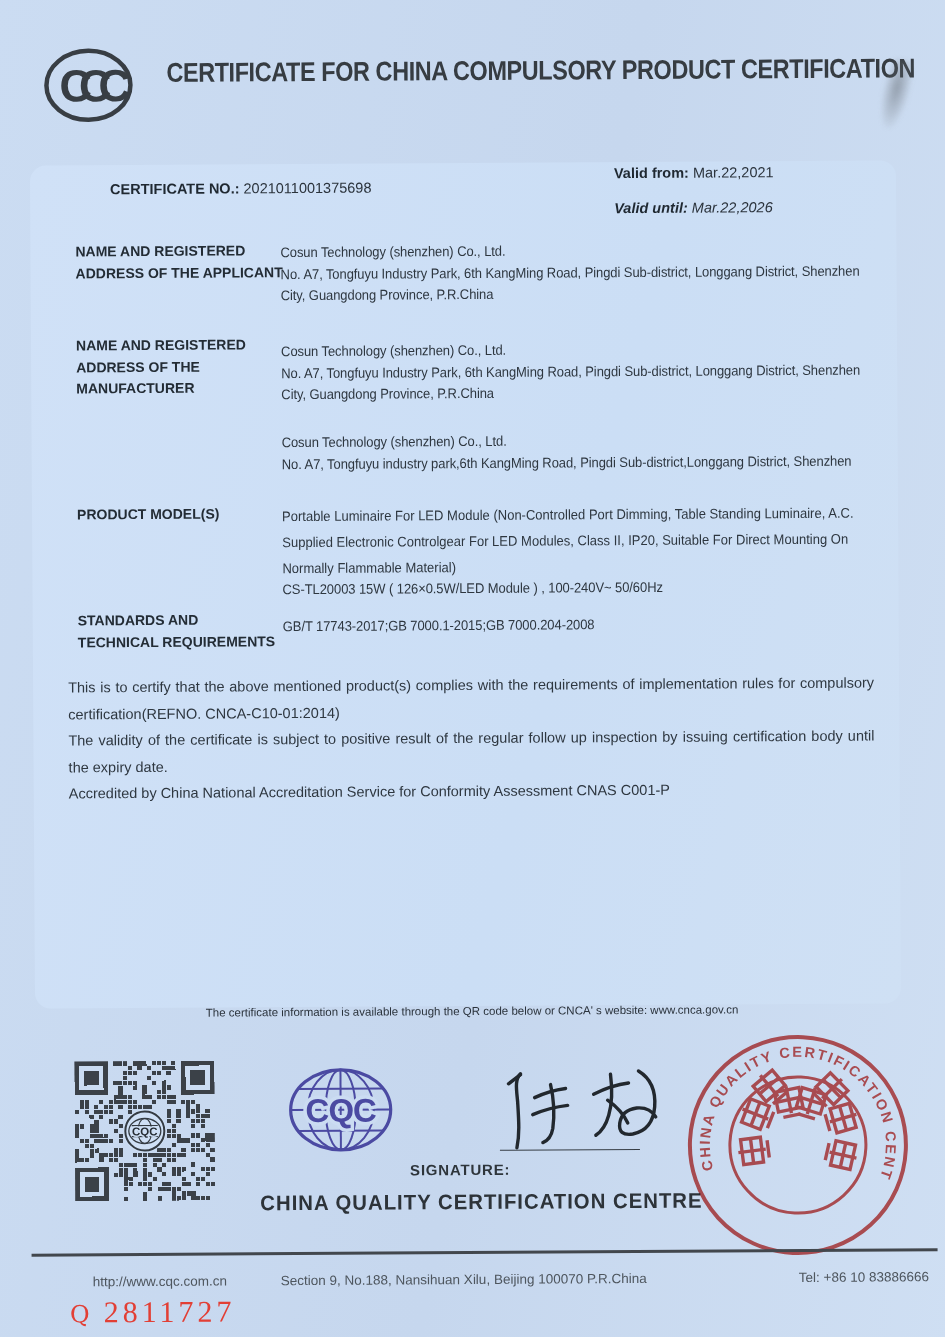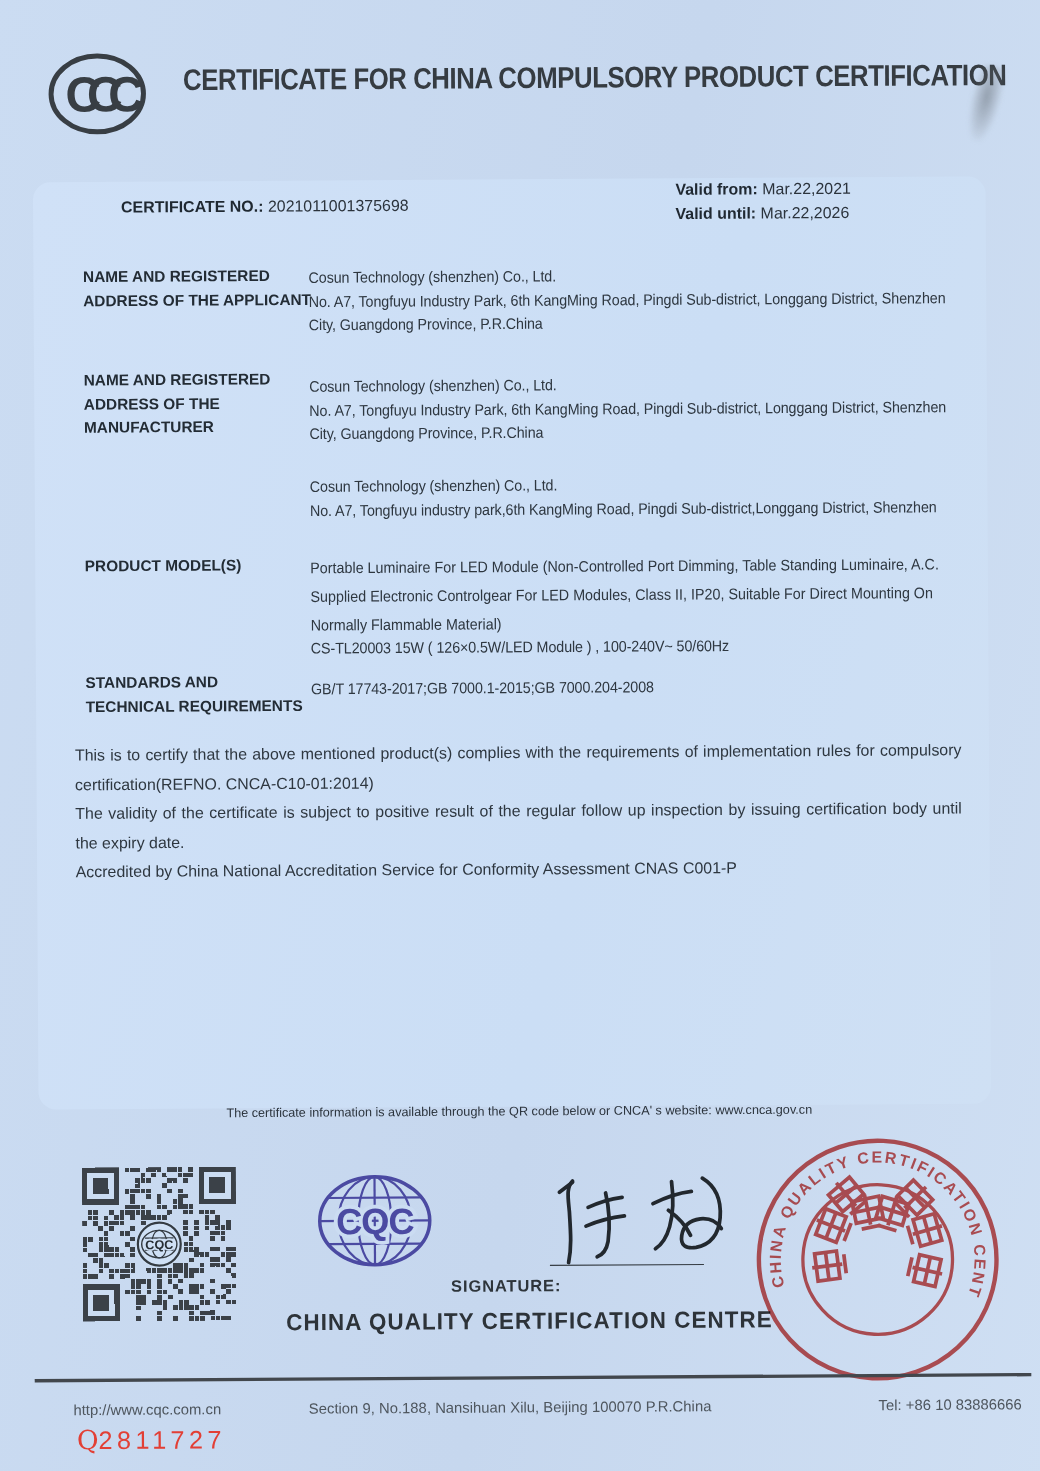--- a/index.html
+++ b/index.html
@@ -32,21 +32,21 @@
   
   .sig-label{left:407px;top:1126px;font-size:15px;font-weight:bold;color:#2e353b;letter-spacing:0.8px;margin-top:35px;}
   .sig-line{left:497px;top:1150px;width:140px;border-top:1.6px solid #363d44;}
   .centre-name{left:257px;top:1190px;font-size:21px;font-weight:bold;color:#2d3339;
     letter-spacing:1px;white-space:nowrap;transform:scaleX(0.97);transform-origin:0 0;}
   
   .rule{left:28px;top:1251px;width:906px;height:2.6px;background:#42474d;}
   .foot{top:1272px;font-size:13.5px;color:#4e565e;white-space:nowrap;}
   .serial{left:66px;top:1293px;color:#e23f35;white-space:nowrap;}
   .serial .q{font-family:"DejaVu Serif",serif;font-size:24px;}
-  .serial .num{font-family:Liberation Sans, sans-serif;font-size:23px;letter-spacing:4px;}
+  .serial .num{font-family:Liberation Serif, serif;font-size:30px;letter-spacing:4px;margin-left:14px;}
   svg text{font-family:"Liberation Sans","DejaVu Sans",sans-serif;}
 </style>
 </head>
 <body>
 
 <div class="paper">
 <div class="page">
 
   <svg class="abs" style="left:46px;top:44px;" width="92" height="80" viewBox="0 0 92 80">
     <ellipse cx="46" cy="39" rx="42" ry="34.5" fill="none" stroke="#383e44" stroke-width="4.5"></ellipse>
@@ -58,21 +58,21 @@
   <div class="abs panel">
 
     <div class="abs metaline" style="left:80px;top:16px;">
       <b>CERTIFICATE NO.:</b>
       <span>2021011001375698</span>
     </div>
     <div class="abs metaline" style="left:584px;top:3px;">
       <b>Valid from:</b>
       <span>Mar.22,2021</span>
     </div>
-    <div class="abs metaline" style="left:584px;top:25px;">
+    <div class="abs metaline" style="left:584px;top:38px;font-style:italic;">
       <b>Valid until:</b>
       <span>Mar.22,2026</span>
     </div>
 
     <div class="abs label" style="left:45px;top:76px;">
       <div>NAME AND REGISTERED</div>
       <div>ADDRESS OF THE APPLICANT</div>
     </div>
     <div class="abs" style="left:250px;top:78px;">
       <div class="cline">Cosun Technology (shenzhen) Co., Ltd.</div>
@@ -465,21 +465,21 @@
       <use href="#cjk-glyph" transform="translate(88.4,62.1) rotate(-42.9) scale(1.25)"></use>
       <use href="#cjk-glyph" transform="translate(108,75.4) rotate(-14.3) scale(1.25)"></use>
       <use href="#cjk-glyph" transform="translate(130,75.4) rotate(14.3) scale(1.25)"></use>
       <use href="#cjk-glyph" transform="translate(149.6,62.1) rotate(42.9) scale(1.25)"></use>
       <use href="#cjk-glyph" transform="translate(161.7,90.5) rotate(71.4) scale(1.25)"></use>
       <use href="#cjk-glyph" transform="translate(163.3,126.8) rotate(100) scale(1.25)"></use>
     </g>
   </svg>
 
   <div class="abs rule"></div>
-  <div class="abs foot" style="left:43px;padding-left:20px;">http://www.cqc.com.cn</div>
+  <div class="abs foot" style="left:69px;padding-left:20px;">http://www.cqc.com.cn</div>
   <div class="abs foot" style="left:255px;width:410px;text-align:center;">Section 9, No.188, Nansihuan Xilu, Beijing 100070 P.R.China</div>
   <div class="abs foot" style="left:795px;">Tel: +86 10 83886666</div>
   <div class="abs serial">
     <span class="q">Q</span><span class="num">2811727</span>
   </div>
 
 </div>
 </div>
 
 </body></html>

